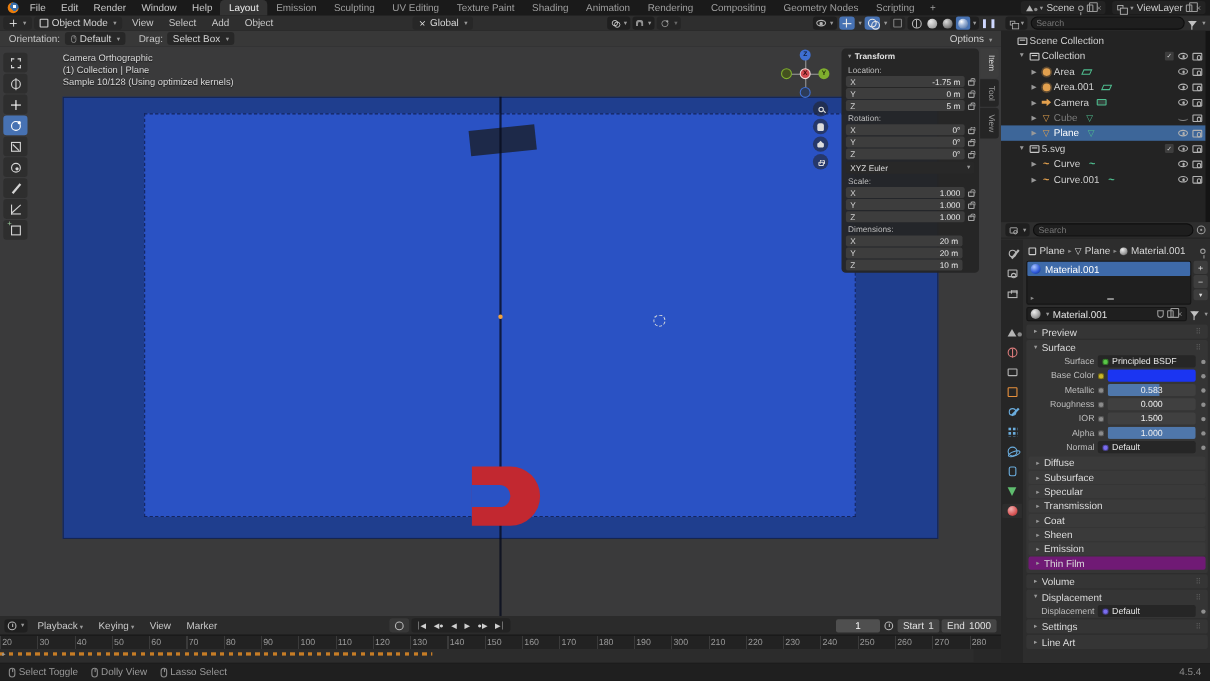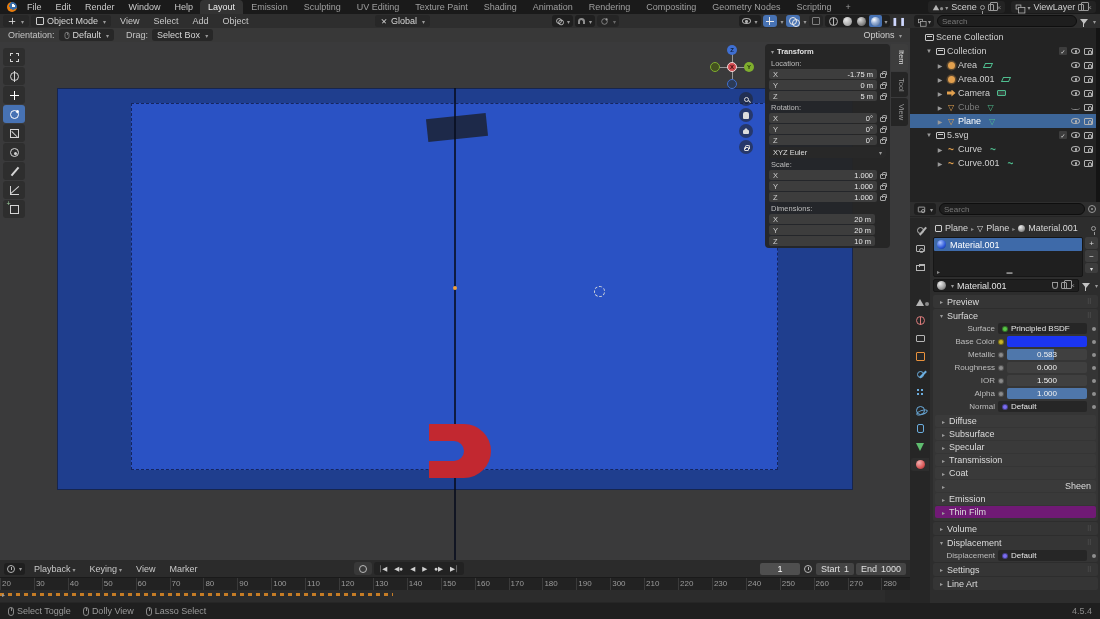--- a/index.html
+++ b/index.html
@@ -346,20 +346,25 @@
 </div>
 
 <div id="viewport" class="abs">
   <div id="cam-outer" class="abs"></div>
   <div id="cam-inner" class="abs"></div>
   <div id="obj-rect" class="abs"></div>
   <div id="curve-line" class="abs"></div>
   <div id="red-d" class="abs"></div>
   <div id="origin-dot" class="abs"></div>
   <div id="cursor-circ" class="abs"></div>
+  <div id="vp-overlay" class="abs">
+    <div>Camera Orthographic</div>
+    <div>(1) Collection | Plane</div>
+    <div>Sample 10/128 (Using optimized kernels)</div>
+  </div>
   <div id="tools" class="abs">
       <div class="tbtn">
         <span class="ti ti-select-box"></span>
       </div>
       <div class="tbtn">
         <span class="ti ti-cursor"></span>
       </div>
       <div class="tbtn">
         <span class="ti ti-move"></span>
       </div>
@@ -844,21 +849,21 @@
             <span>Specular</span>
           </div>
           <div class="panel-h" style="background: rgb(58, 58, 58); border-radius: 2px; margin: 0px 2px 1px; height: 12px;">
             <span class="chev">▸</span>
             <span>Transmission</span>
           </div>
           <div class="panel-h" style="background: rgb(58, 58, 58); border-radius: 2px; margin: 0px 2px 1px; height: 12px;">
             <span class="chev">▸</span>
             <span>Coat</span>
           </div>
-          <div class="panel-h" style="background: rgb(58, 58, 58); border-radius: 2px; margin: 0px 2px 1px; height: 12px; justify-content: space-between;">
+          <div class="panel-h" style="background: rgb(58, 58, 58); border-radius: 2px; margin: 0px 2px 1px; height: 12px;">
             <span class="chev">▸</span>
             <span>Sheen</span>
           </div>
           <div class="panel-h" style="background: rgb(58, 58, 58); border-radius: 2px; margin: 0px 2px 1px; height: 12px;">
             <span class="chev">▸</span>
             <span>Emission</span>
           </div>
           <div class="panel-h" style="background: #701a75; border-radius: 2px; margin: 0px 2px 1px; height: 12px;">
             <span class="chev">▸</span>
             <span>Thin Film</span>

